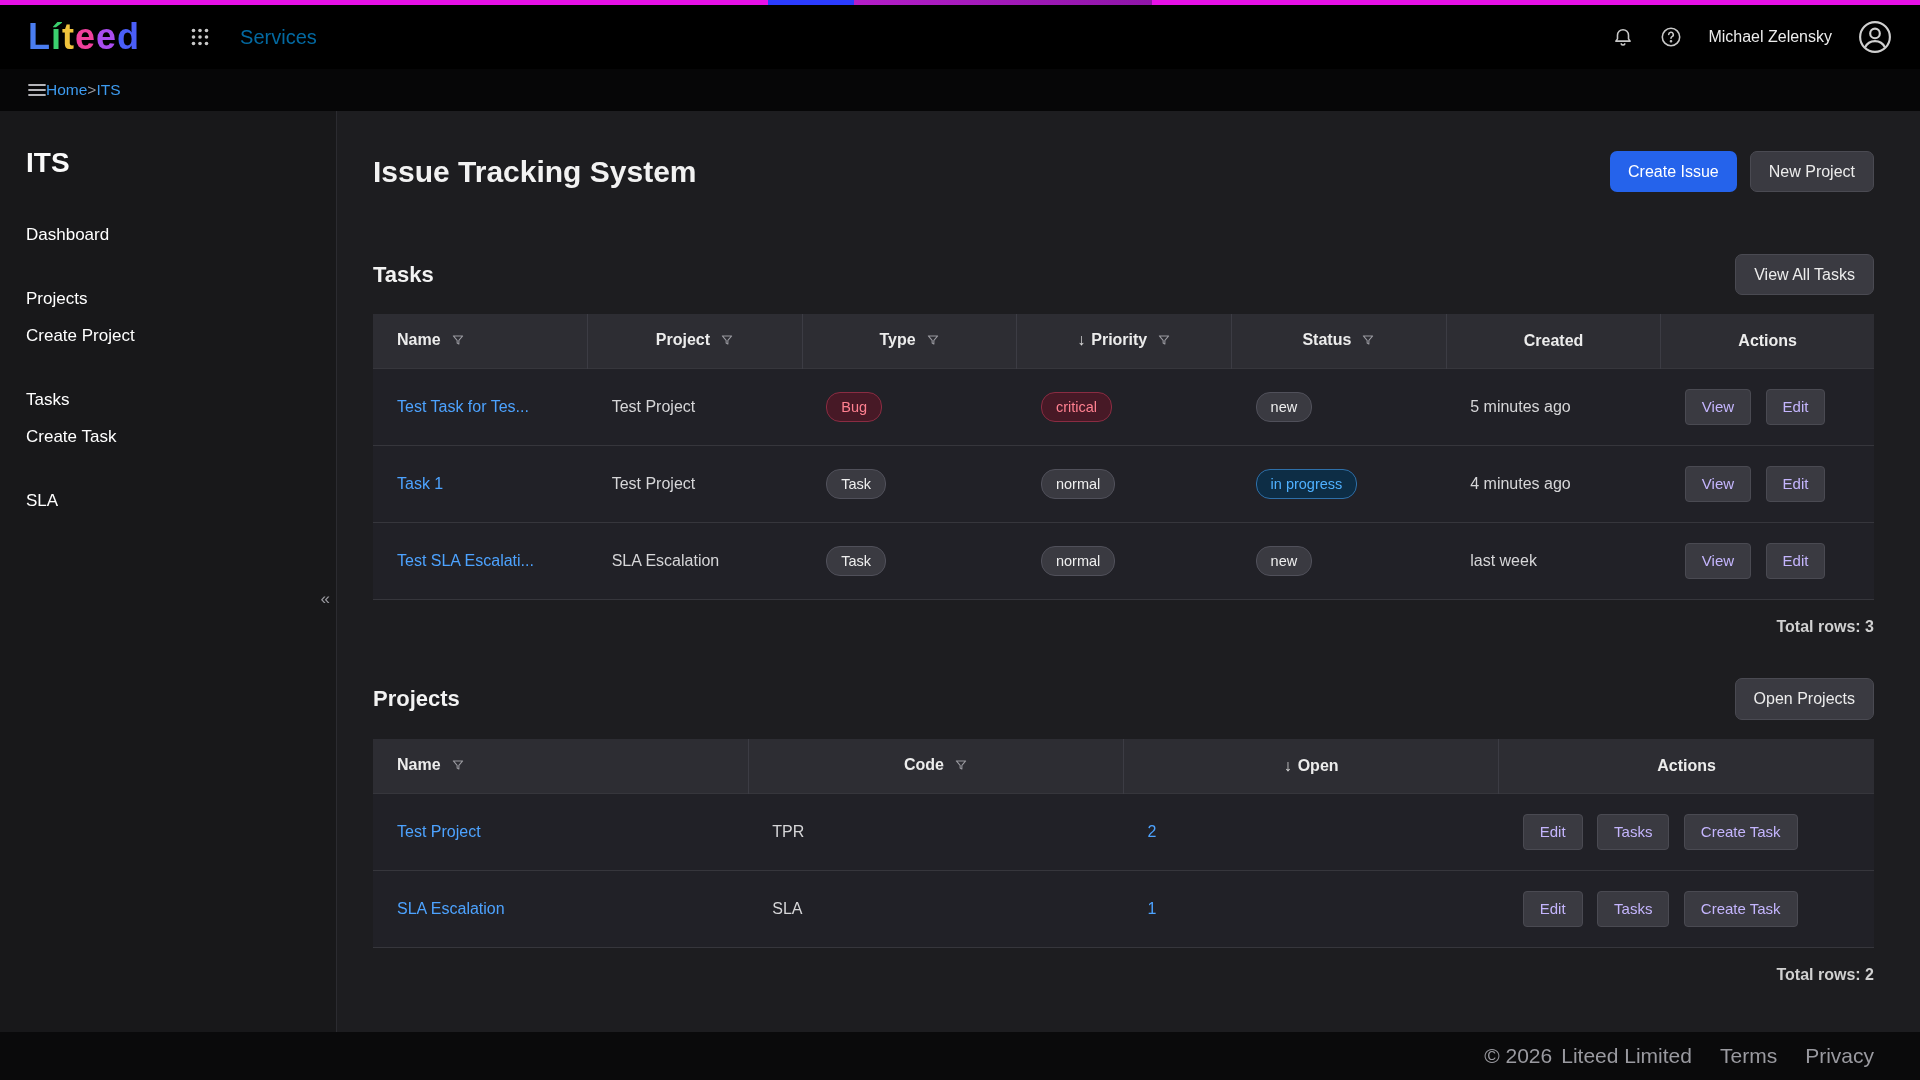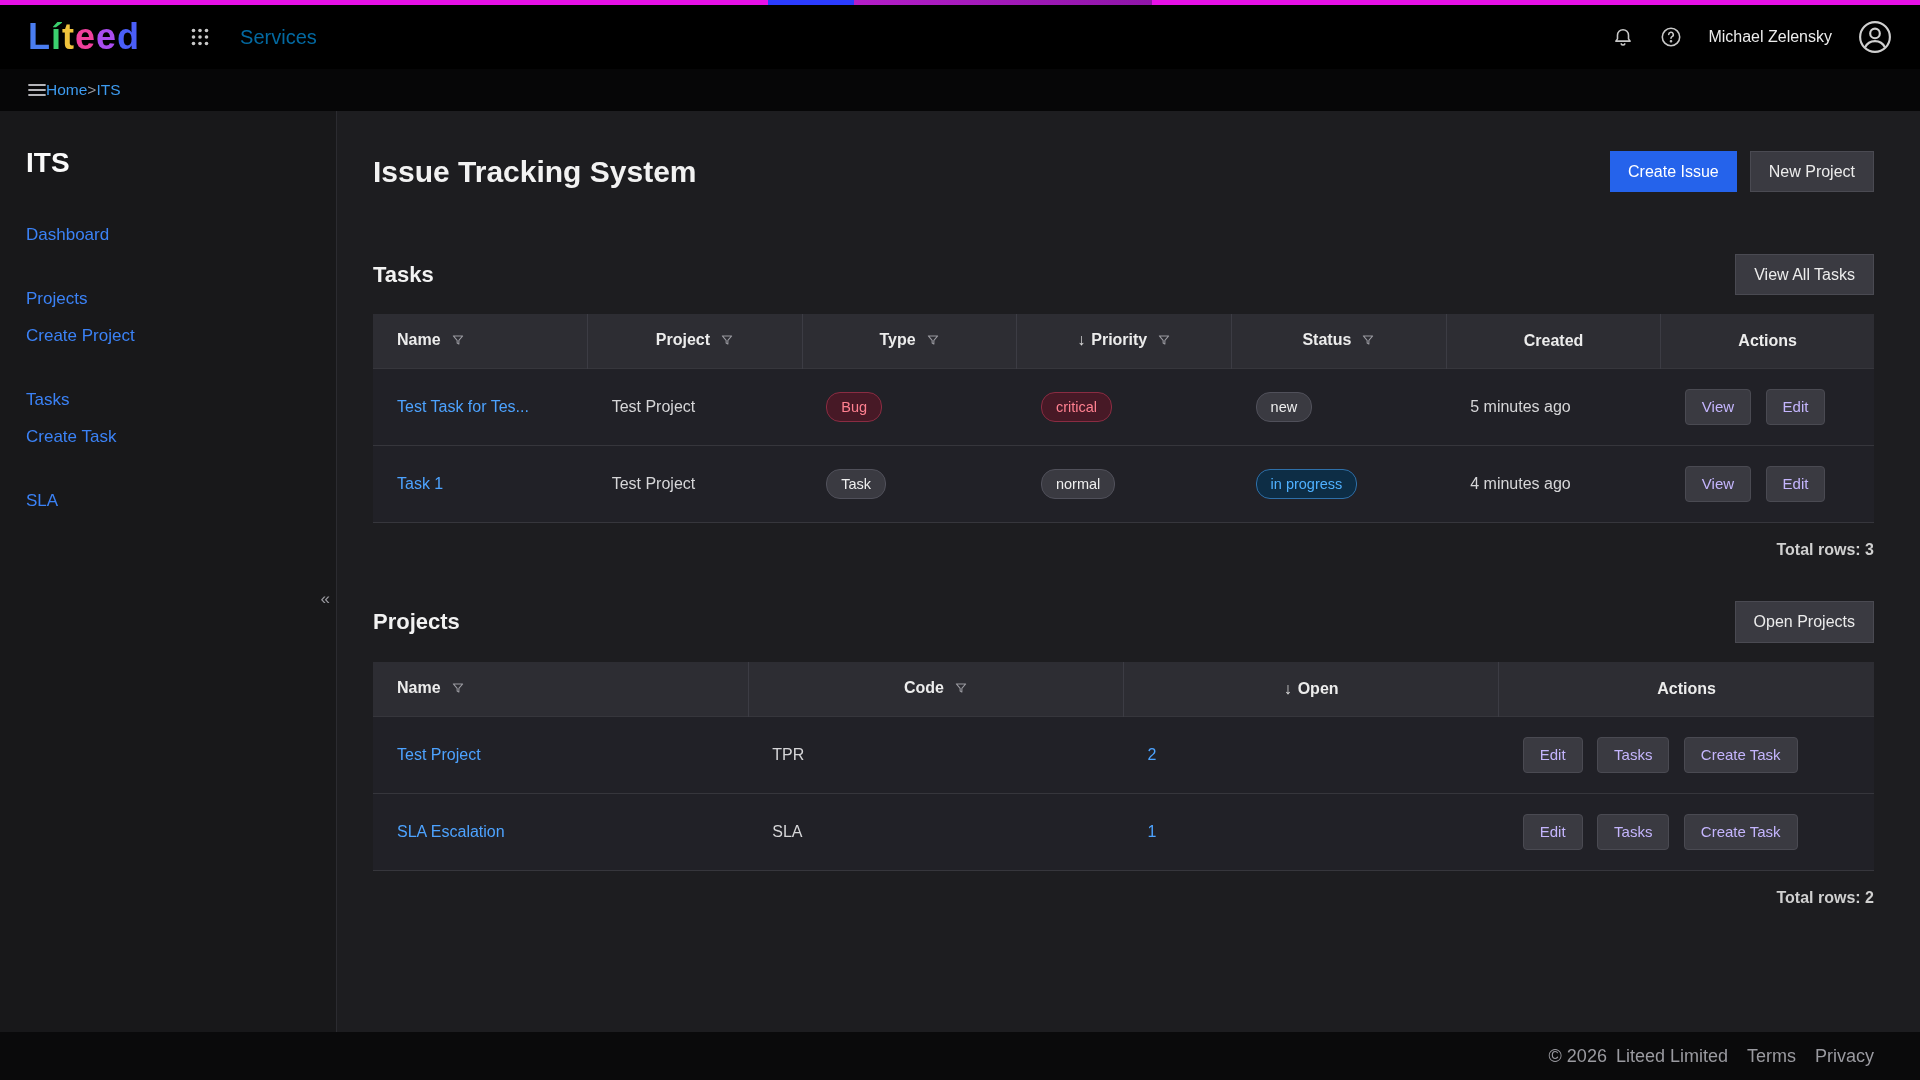--- a/index.html
+++ b/index.html
@@ -44,33 +44,33 @@
   .crumb-link { color: #3d9bf0; text-decoration: none; }
   .crumb-sep { color: #9a9aa0; }
 
   
   .content-wrap { flex: 1 1 auto; display: flex; min-height: 0; }
   .sidebar {
     width: 337px; flex: 0 0 auto; background: #18181a;
     border-right: 1px solid #2b2b30; padding: 36px 18px 0 26px; position: relative;
   }
   .sidebar-title { font-size: 28px; font-weight: 700; color: #fafafa; margin-bottom: 46px; }
-  .side-link { display: block; color: #3b82f6; font-size: 17px; text-decoration: none; }
+  .side-link { display: block; color: #ffffff; font-size: 17px; text-decoration: none; }
   .mb-sm { margin-bottom: 17px; }
   .mb-lg { margin-bottom: 44px; }
   .sidebar-collapse {
     position: absolute; right: 6px; top: 52%; color: #9a9aa0; font-size: 17px; line-height: 1;
   }
 
   .main { flex: 1 1 auto; background: #1d1d20; padding: 40px 46px 0 36px; overflow: hidden; }
   .page-head { display: flex; align-items: center; justify-content: space-between; }
   .page-title { font-size: 30px; font-weight: 600; color: #f2f2f2; }
   .head-actions { display: flex; gap: 13px; }
   .btn {
-    border-radius: 0; font-size: 16px; padding: 10px 18px; border: none;
+    border-radius: 7px; font-size: 16px; padding: 10px 18px; border: none;
     font-family: inherit; line-height: 1.2;
   }
   .btn-primary { background: #2563eb; color: #fff; }
   .btn-secondary { background: #3a3a41; color: #ececec; border: 1px solid #4a4a52; }
 
   .section { margin-top: 62px; }
   .section-head { display: flex; align-items: center; justify-content: space-between; margin-bottom: 19px; }
   .section-title { font-size: 22px; font-weight: 700; color: #f2f2f2; }
 
   table { width: 100%; border-collapse: collapse; table-layout: fixed; font-size: 16px; }
@@ -99,21 +99,21 @@
   .row-btn {
     background: #3a3a41; color: #c4b5fd; border: 1px solid #4a4a52; border-radius: 4px;
     padding: 8px 16px; font-size: 15px; margin-right: 10px; font-family: inherit; line-height: 1.2;
   }
   .total-rows { text-align: right; color: #d0d0d0; font-size: 16px; margin-top: 18px; font-weight: bold; }
 
   
   .app-footer {
     height: 48px; flex: 0 0 auto; background: #0a0a0b;
     display: flex; align-items: center; justify-content: flex-end;
-    gap: 19px; padding: 0 46px; color: #9a9aa0; font-size: 18px;
+    gap: 28px; padding: 0 46px; color: #9a9aa0; font-size: 21px;
   }
   .copy-group { display: flex; gap: 9px; }
   .footer-link { color: #9a9aa0; text-decoration: none; }
 </style>
 </head>
 <body>
 
 <div class="top-accent" data-interactable="false"></div>
 
 <header class="app-header" data-interactable="false">
@@ -246,20 +246,32 @@
             <td data-interactable="false">Test Project</td>
             <td><span class="pill pill-neutral" data-interactable="false">Task</span></td>
             <td><span class="pill pill-neutral" data-interactable="false">normal</span></td>
             <td><span class="pill pill-info" data-interactable="false">in progress</span></td>
             <td data-interactable="false">4 minutes ago</td>
             <td>
               <button class="row-btn" data-interactable="true">View</button>
               <button class="row-btn" data-interactable="true">Edit</button>
             </td>
           </tr>
+          <tr data-interactable="false">
+            <td><a class="cell-link" data-interactable="true" href="#">Test SLA Escalati...</a></td>
+            <td data-interactable="false">SLA Escalation</td>
+            <td><span class="pill pill-neutral" data-interactable="false">Task</span></td>
+            <td><span class="pill pill-neutral" data-interactable="false">normal</span></td>
+            <td><span class="pill pill-neutral" data-interactable="false">new</span></td>
+            <td data-interactable="false">last week</td>
+            <td>
+              <button class="row-btn" data-interactable="true">View</button>
+              <button class="row-btn" data-interactable="true">Edit</button>
+            </td>
+          </tr>
         </tbody>
       </table>
       <div class="total-rows" data-interactable="false">Total rows: 3</div>
     </section>
 
     <section class="section" data-interactable="false" style="margin-top:42px;">
       <div class="section-head">
         <h2 class="section-title" data-interactable="false">Projects</h2>
         <button class="btn btn-secondary" data-interactable="true">Open Projects</button>
       </div>

